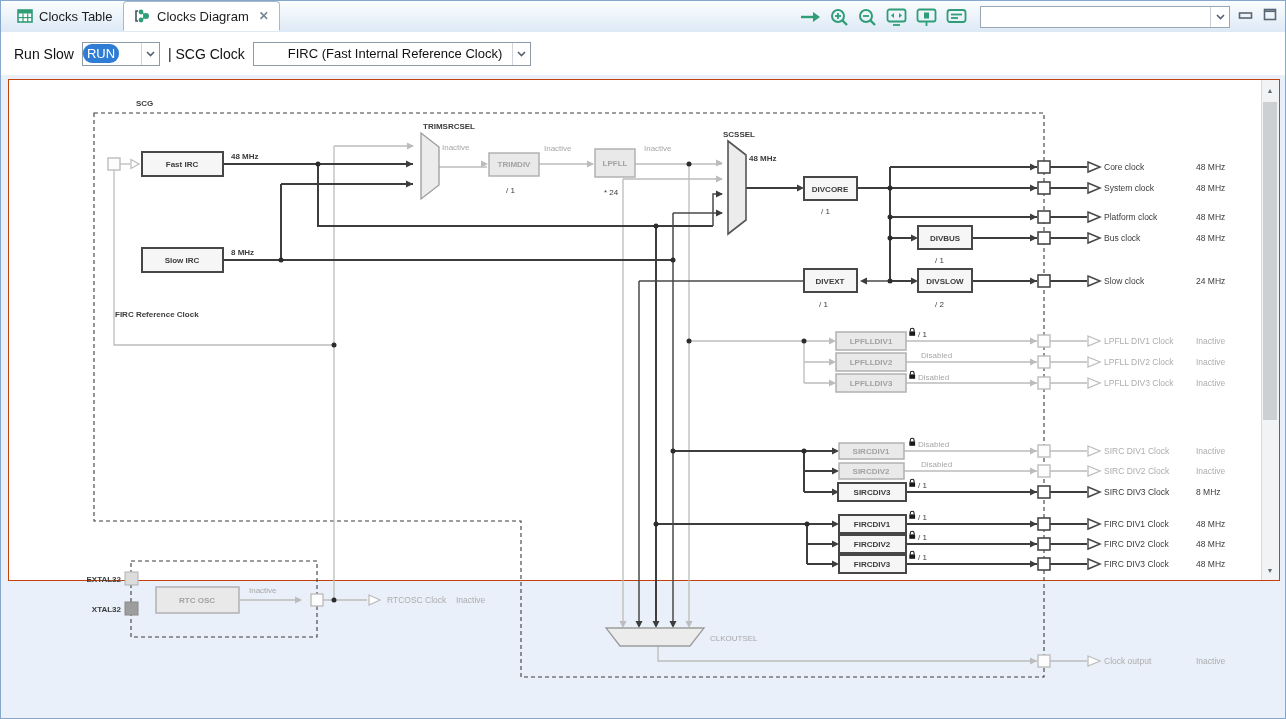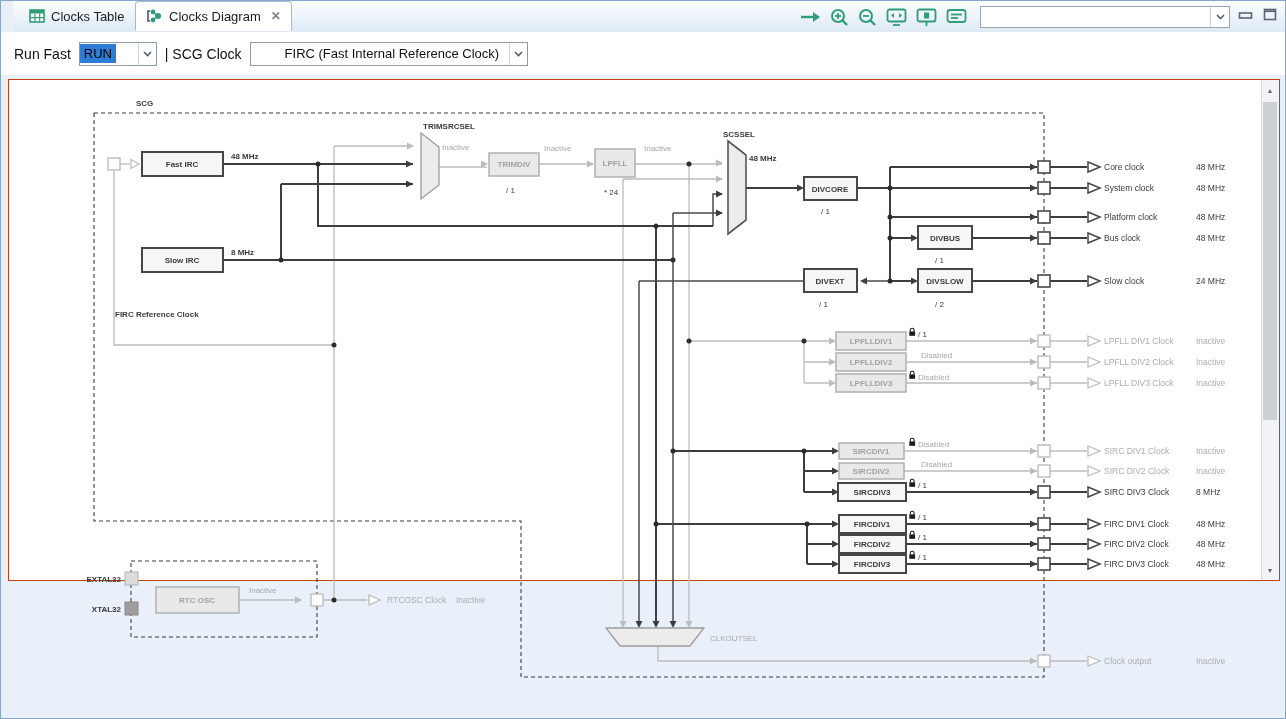--- a/index.html
+++ b/index.html
@@ -1,36 +1,36 @@
 <!DOCTYPE html>
 <html><head>
 <meta charset="utf-8">
 <style>
   html,body{margin:0;padding:0;}
   body{font-family:"Liberation Sans",sans-serif;background:#c8d6e8;}
   .window{position:relative;width:1286px;height:719px;background:#e9f0f9;border:1px solid #86a7cd;box-sizing:border-box;overflow:hidden;}
   
-  .tabbar{position:absolute;left:12px;top:0;right:0;height:31px;background:linear-gradient(#fbfdfe,#dde9f6);border-bottom:1px solid #c3d1e2;}
+  .tabbar{position:absolute;left:0;top:0;right:0;height:31px;background:linear-gradient(#fbfdfe,#dde9f6);border-bottom:1px solid #c3d1e2;}
   .tab{position:absolute;top:0;height:30px;display:flex;align-items:center;gap:6px;padding:0 10px;font-size:13px;color:#1d1d1d;cursor:default;}
   .tab.inactive{left:6px;}
   .tab.active{left:122px;background:#fff;border:1px solid #a9b9cc;border-bottom:1px solid #fff;border-radius:4px 4px 0 0;height:30px;box-sizing:border-box;}
   .tab .close{color:#7b8794;font-size:12px;font-weight:bold;margin-left:4px;}
   
   .tools{position:absolute;top:4px;left:798px;height:24px;display:flex;align-items:center;gap:9px;}
   .tools svg{display:block;}
   .searchbox{display:flex;align-items:center;width:250px;height:22px;background:#fff;border:1px solid #9aa6b3;box-sizing:border-box;margin-left:4px;}
   .searchbox input{flex:1;border:none;outline:none;font-size:13px;color:#333;padding:0 6px;font-family:"Liberation Sans",sans-serif;background:transparent;margin-top:40px;}
   .searchbox .chev{width:18px;display:flex;justify-content:center;align-items:center;border-left:1px solid #c9cfd6;height:100%;}
   .winbtns{position:absolute;top:7px;right:8px;display:flex;gap:10px;}
   
   .modebar{position:absolute;left:0;top:31px;right:0;height:43px;background:#fff;display:flex;align-items:center;gap:8px;padding-left:13px;font-size:14px;color:#111;}
   .combo{display:flex;align-items:center;height:24px;background:#fff;border:1px solid #8d9aa8;box-sizing:border-box;}
   .combo .sel{padding:2px 4px;font-size:13px;}
   .combo.run{width:78px;}
-  .combo.run .sel{background:#2f7cd4;color:#000000;}
+  .combo.run .sel{background:#2f7cd4;color:#ffffff;border-radius:9px;}
   .combo.scg{width:278px;padding-left:30px;}
   .combo .cbtn{margin-left:auto;width:17px;height:100%;display:flex;align-items:center;justify-content:center;border-left:1px solid #cfd5db;}
   
   .canvas{position:absolute;left:7px;top:78px;width:1272px;height:502px;background:#fff;border:1px solid #c2410c;box-sizing:border-box;}
   .canvas svg.diagram{position:absolute;left:0;top:0;}
   .vscroll{position:absolute;right:0;top:0;bottom:0;width:17px;background:#f2f3f4;border-left:1px solid #d8dadc;}
   .vscroll .btn{position:absolute;left:0;width:16px;height:16px;display:flex;align-items:center;justify-content:center;font-size:7px;color:#5f6b77;}
   .vscroll .btn.up{top:2px;} .vscroll .btn.down{bottom:2px;}
   .vscroll .thumb{position:absolute;left:1px;width:14px;top:22px;height:318px;background:#cdd0d3;}
   
@@ -132,21 +132,21 @@
     <svg width="15" height="13" viewBox="0 0 15 13">
       <rect x="1.5" y="5" width="12" height="5" fill="none" stroke="#5a6674" stroke-width="1.6"></rect>
     </svg>
     <svg width="14" height="13" viewBox="0 0 14 13">
       <rect x="1.5" y="1.5" width="11" height="10" fill="none" stroke="#5a6674" stroke-width="1.6"></rect>
       <line x1="1.5" y1="3.2" x2="12.5" y2="3.2" stroke="#5a6674" stroke-width="1.8"></line>
     </svg>
   </div>
 
   <div class="modebar">
-    <span>Run Fast</span>
+    <span>Run Slow</span>
     <div class="combo run">
       <span class="sel">RUN</span>
       <span class="cbtn">
         <svg width="9" height="6" viewBox="0 0 9 6">
             <path d="M1,1 L4.5,4.5 L8,1" fill="none" stroke="#55606b" stroke-width="1.6"></path>
           </svg>
       </span>
     </div>
     <span>| SCG Clock</span>
     <div class="combo scg">

